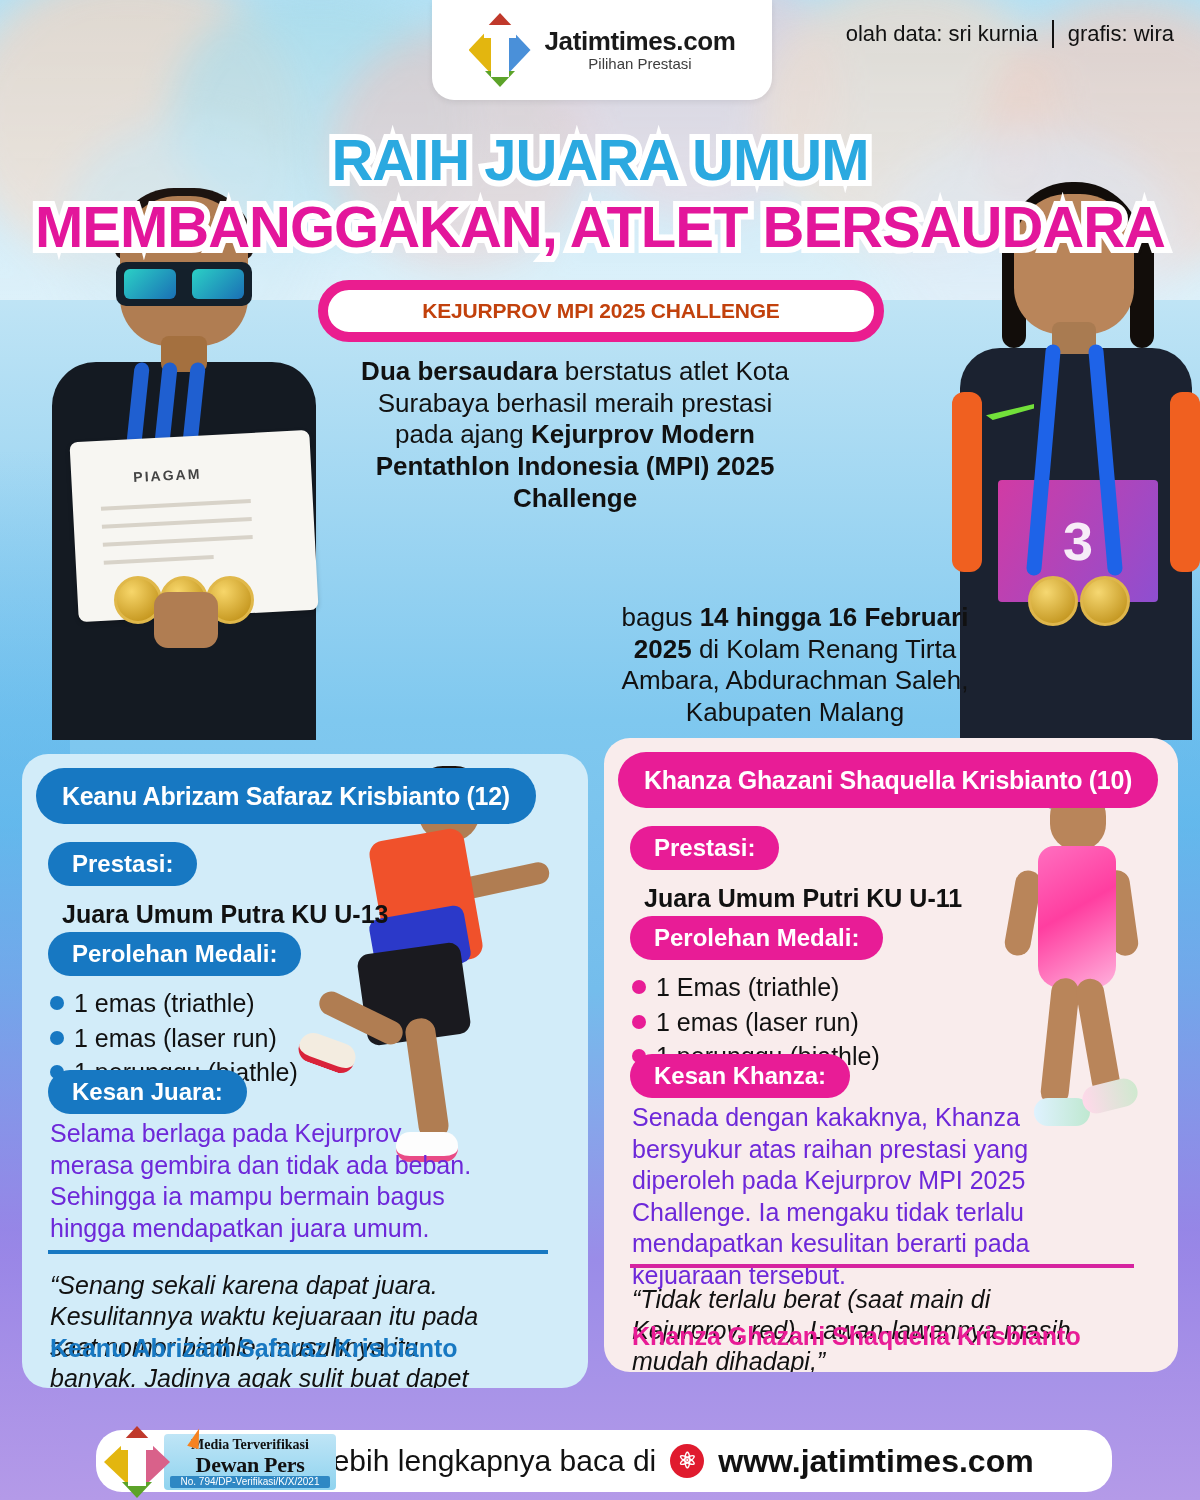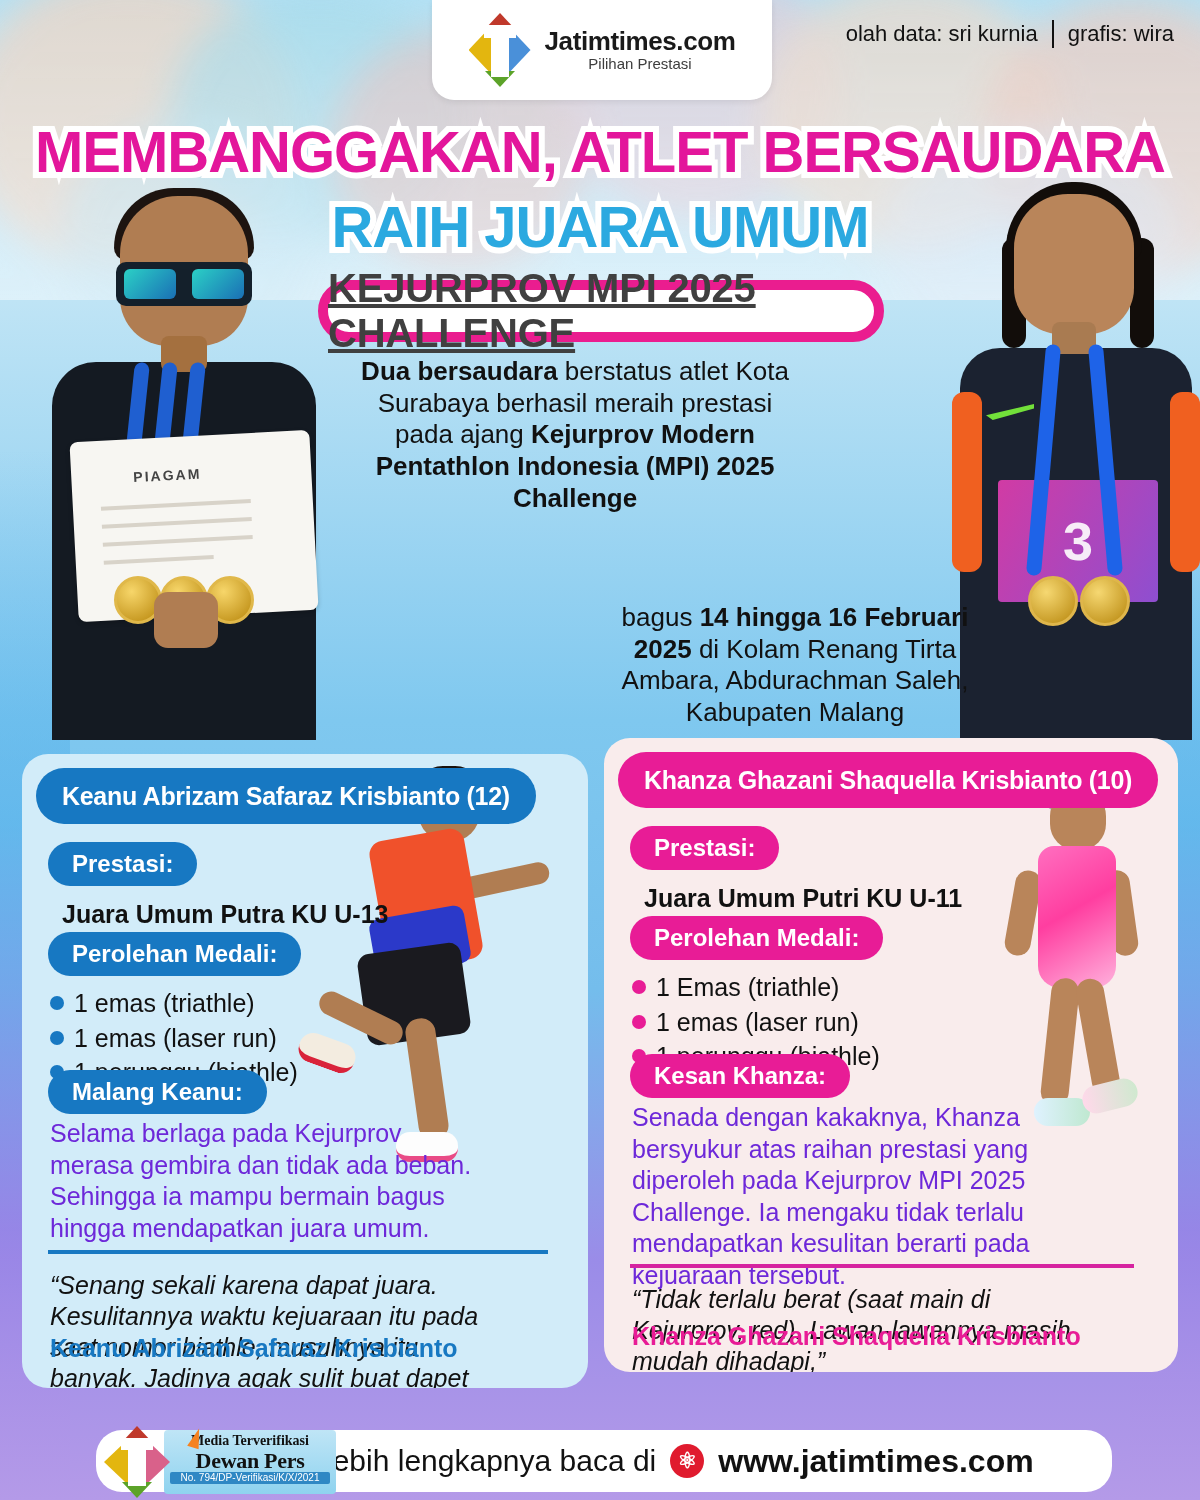--- a/index.html
+++ b/index.html
@@ -112,21 +112,21 @@
   .rg-med1 { left:76px; top:396px; width:50px; height:50px; border-radius:50%; background:radial-gradient(circle at 35% 30%, #f6d872, #b7860c); border:3px solid #dfb64b;}
   .rg-med2 { left:128px; top:396px; width:50px; height:50px; border-radius:50%; background:radial-gradient(circle at 35% 30%, #f6d872, #b7860c); border:3px solid #dfb64b;}
   .swoosh { position:absolute; left:34px; top:224px; width:48px; height:16px; background:#72e03a; clip-path: polygon(0 70%, 100% 0, 100% 28%, 14% 100%); }
 
   
   .event-pill {
     position:absolute; left:318px; top:280px; width:566px; height:62px; z-index:7;
     border-radius:34px; background:#ffffff; border:10px solid #ea1d8f;
     display:flex; align-items:center; justify-content:center;
   }
-  .event-pill span { font-size:40px; font-weight:900; color:#404040; letter-spacing:-.2px;text-decoration:underline; }
+  .event-pill span { font-size:21px; font-weight:900; color:#c2410c; letter-spacing:-.2px; }
 
   
   .intro {
     position:absolute; left:355px; top:356px; width:440px; z-index:7;
     text-align:center; font-size:26px; line-height:1.22; color:#111;
   }
   .intro b { font-weight:900; }
   .datepara {
     position:absolute; left:605px; top:602px; width:380px; z-index:7;
     text-align:center; font-size:26px; line-height:1.22; color:#111;
@@ -234,21 +234,21 @@
   }
   .pb-diamond { position:relative; width:66px; height:72px; flex:none; }
   .pbq { position:absolute; }
   .pbq-top { left:18px; top:0; width:0;height:0; border-left:15px solid transparent;border-right:15px solid transparent;border-bottom:16px solid #c0392b;}
   .pbq-bot { left:18px; bottom:0; width:0;height:0; border-left:15px solid transparent;border-right:15px solid transparent;border-top:16px solid #5ca329;}
   .pbq-l { left:0; top:16px; width:34px;height:40px; background:#e3b60f; clip-path: polygon(0 50%,62% 0,100% 0,100% 100%,62% 100%);}
   .pbq-r { right:0; top:16px; width:34px;height:40px; background:#d9618a; clip-path: polygon(0 0,38% 0,100% 50%,38% 100%,0 100%);}
   .pb-T { position:absolute; left:24px; top:12px; width:18px; height:48px; background:#fff;}
   .pb-T:after{content:"";position:absolute;left:-7px;top:0;width:32px;height:12px;background:#fff;}
   .pb-box {
-    margin-left:-6px; width:172px; height:64px;
+    margin-left:-6px; width:172px; height:56px;
     background: linear-gradient(180deg,#bfe5f6,#8fd3ef);
     border-radius:4px; padding:4px 6px; text-align:center; line-height:1.05;
   }
   .pb-l1 { font-size:14px; font-weight:bold; color:#111; font-family:"Liberation Serif", serif;}
   .pb-l2 { font-size:22px; font-weight:900; color:#111; font-family:"Liberation Serif", serif; letter-spacing:-.3px;}
   .pb-l3 { font-size:10px; color:#0d2b3a; background:#2f88c4; color:#fff; border-radius:2px; padding:1px 2px;}
   .pb-check { position:absolute; left:86px; top:2px; width:0;height:0; border-left:6px solid transparent; border-right:6px solid transparent; border-bottom:20px solid #f58220; transform:rotate(18deg);}
 </style>
 </head>
 <body>
@@ -283,22 +283,22 @@
     </div>
   </div>
 
   <div class="credits">
     <span>olah data: sri kurnia</span>
     <span class="sep"></span>
     <span>grafis: wira</span>
   </div>
 
   <div class="headline">
+    <div><span class="hl2">RAIH JUARA UMUM</span></div>
     <div><span class="hl1">MEMBANGGAKAN, ATLET BERSAUDARA</span></div>
-    <div><span class="hl2">RAIH JUARA UMUM</span></div>
   </div>
 
   <div class="photo photo-left">
     <div class="ph-body lb-shirt"></div>
     <div class="ph-body lb-hair"></div>
     <div class="ph-body lb-head"></div>
     <div class="ph-body lb-glass"></div>
     <div class="ph-body lb-neck"></div>
     <div class="ph-body lb-lany" style="left:96px;"></div>
     <div class="ph-body lb-lany" style="left:124px;"></div>
@@ -373,21 +373,21 @@
           </li>
         <li>
             <span class="dot"></span>
             <span>1 emas (laser run)</span>
           </li>
         <li>
             <span class="dot"></span>
             <span>1 perunggu (biathle)</span>
           </li>
       </ul>
-      <div class="sec-pill pill-kesan">Malang Keanu:</div>
+      <div class="sec-pill pill-kesan">Kesan Juara:</div>
       <div class="kesan-body">Selama berlaga pada Kejurprov merasa gembira dan tidak ada beban. Sehingga ia mampu bermain bagus hingga mendapatkan juara umum.</div>
       <div class="hr"></div>
       <div class="quote">“Senang sekali karena dapat juara. Kesulitannya waktu kejuaraan itu pada saat nomor biathle, musuhnya itu banyak. Jadinya agak sulit buat dapet juara,”</div>
       <div class="attrib">Keanu Abrizam Safaraz Krisbianto</div>
     </div>
   </div>
 
   <div class="card card-right">
     <div class="card-inner">
       <div class="runner-girl">

